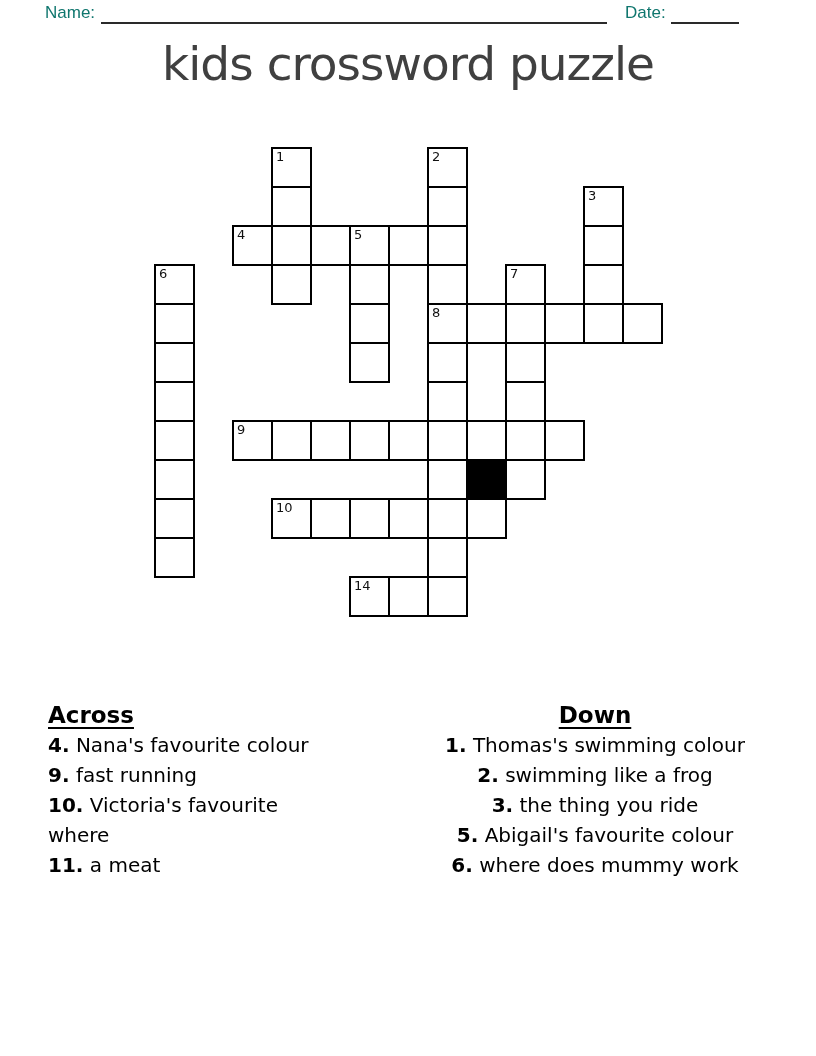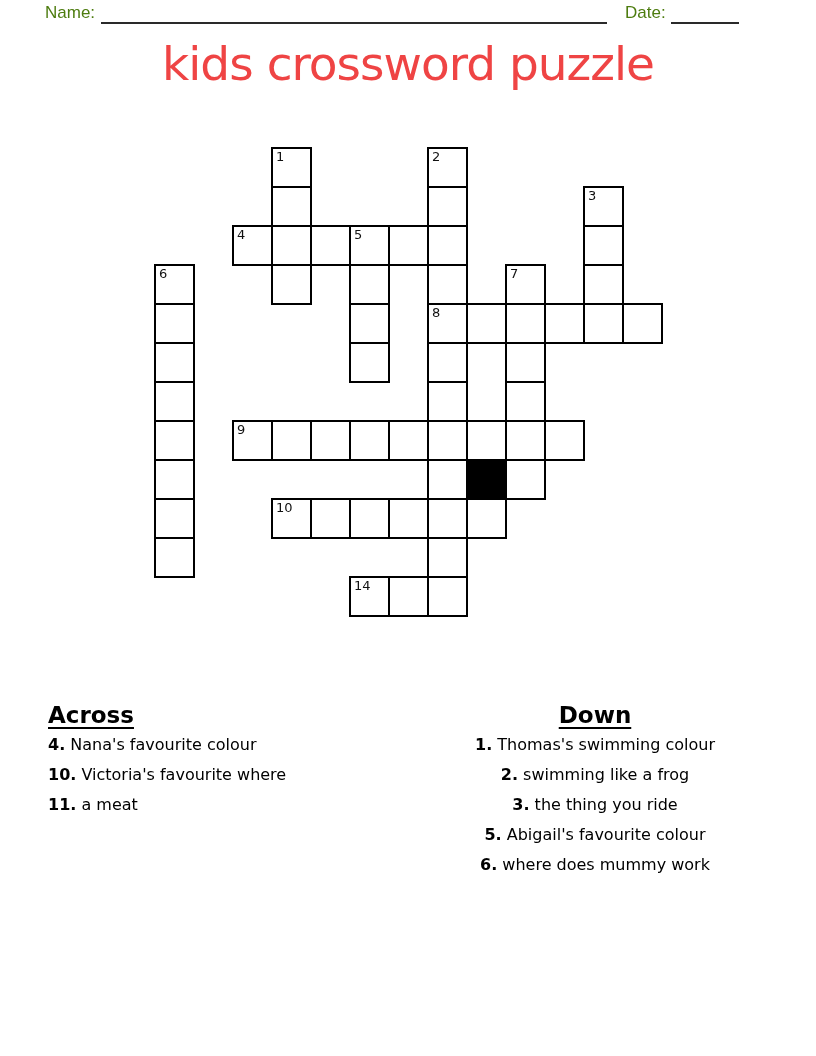--- a/index.html
+++ b/index.html
@@ -11,21 +11,21 @@
     overflow: hidden;
     font-family: "DejaVu Sans", sans-serif;
     color: #000;
   }
   
   .toplabel {
     position: absolute;
     top: 3px;
     font-family: "Liberation Sans", sans-serif;
     font-size: 17px;
-    color: #4d7c0f;
+    color: #0f766e;
   }
   #name-label { left: 45px; }
   #date-label { left: 625px; }
   .blankline {
     position: absolute;
     top: 5px;
     height: 17px;
     border-bottom: 2px solid #2a2a2a;
   }
   #name-line { left: 101px; width: 506px; }
@@ -35,21 +35,21 @@
     position: absolute;
     top: 33px;
     left: 0;
     width: 100%;
     text-align: center;
     font-family: "DejaVu Sans", sans-serif;
     font-size: 47px;
     font-weight: normal;
     line-height: 62px;
     letter-spacing: -1px;
-    color: #ef4444;
+    color: #404040;
   }
   
   #grid { position: absolute; left: 0; top: 0; width: 816px; height: 700px; }
   .cell {
     position: absolute;
     width: 41px;
     height: 41px;
     box-sizing: border-box;
     border: 2px solid #000;
     background: #fff;
@@ -68,21 +68,21 @@
   #across-col { left: 48px;  width: 290px; }
   #down-col   { left: 405px; width: 380px; text-align: center; }
   .clue-heading {
     font-size: 23px;
     font-weight: bold;
     line-height: 30px;
     text-decoration: underline;
     text-decoration-thickness: 2px;
     text-underline-offset: 4px;
   }
-  .clue { font-size: 16px; line-height: 30px; }
+  .clue { font-size: 20px; line-height: 30px; }
   .clue .cnum { font-weight: bold; }
 </style>
 </head>
 <body>
 
 <div class="page">
 
   <span class="toplabel" id="name-label">Name:</span>
   <div class="blankline" id="name-line"></div>
 
@@ -171,20 +171,21 @@
       <div class="cellnum" style="left: 432px; top: 306px;">8</div>
       <div class="cellnum" style="left: 237px; top: 423px;">9</div>
       <div class="cellnum" style="left: 276px; top: 501px;">10</div>
       <div class="cellnum" style="left: 354px; top: 579px;">14</div>
     </div>
 
   <div class="clue-col" id="across-col">
     <div class="clue-heading">Across</div>
     <div id="across-list">
         <div class="clue"><span class="cnum">4.</span> <span class="ctext">Nana's favourite colour</span></div>
+        <div class="clue"><span class="cnum">9.</span> <span class="ctext">fast running</span></div>
         <div class="clue"><span class="cnum">10.</span> <span class="ctext">Victoria's favourite where</span></div>
         <div class="clue"><span class="cnum">11.</span> <span class="ctext">a meat</span></div>
       </div>
   </div>
 
   <div class="clue-col" id="down-col">
     <div class="clue-heading">Down</div>
     <div id="down-list">
         <div class="clue"><span class="cnum">1.</span> <span class="ctext">Thomas's swimming colour</span></div>
         <div class="clue"><span class="cnum">2.</span> <span class="ctext">swimming like a frog</span></div>

